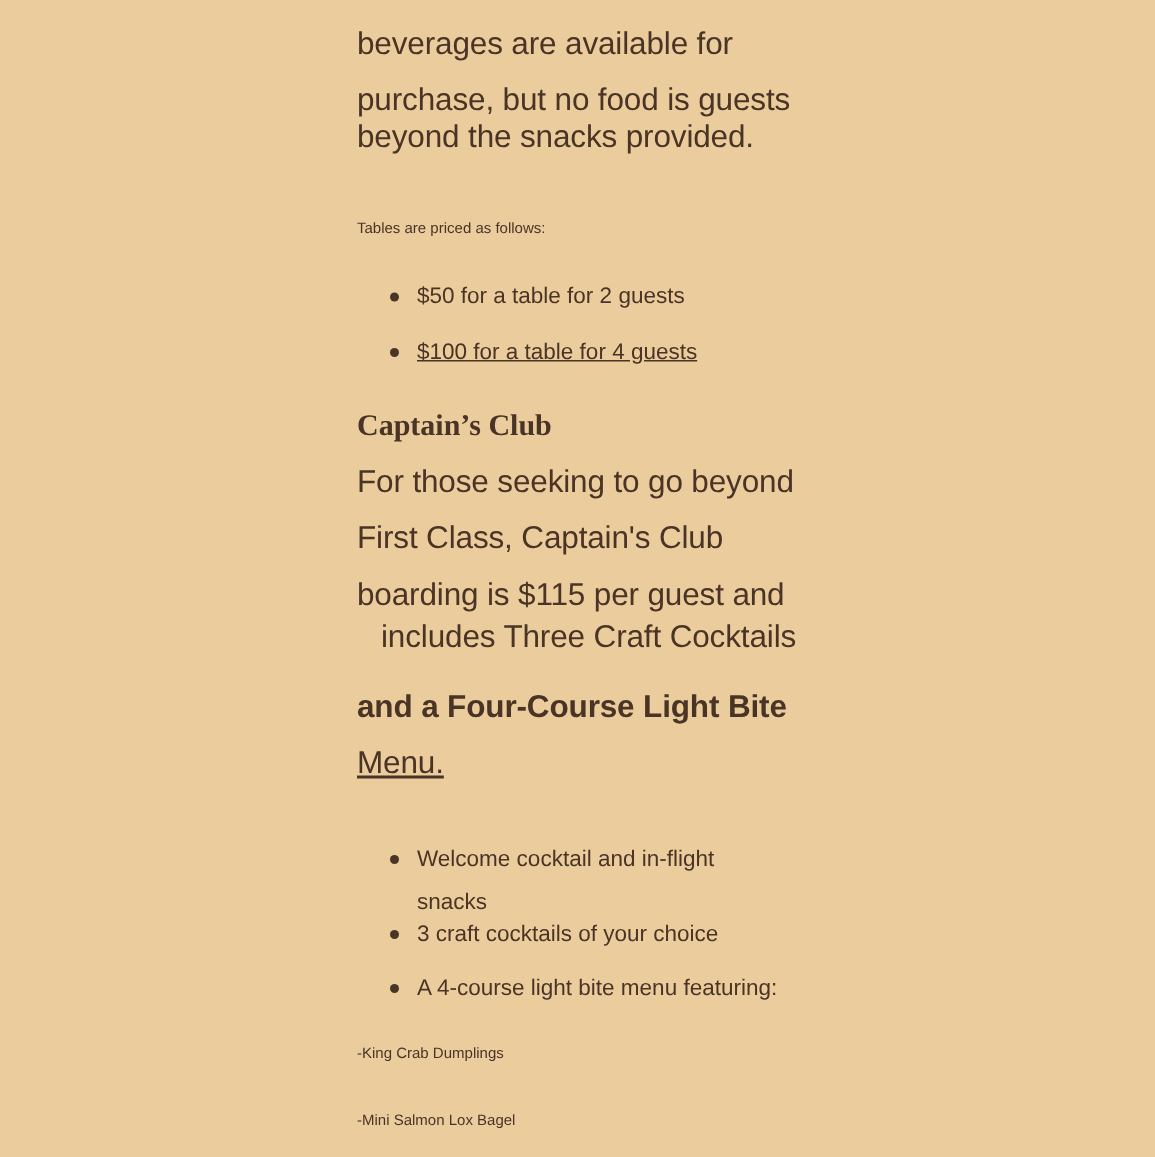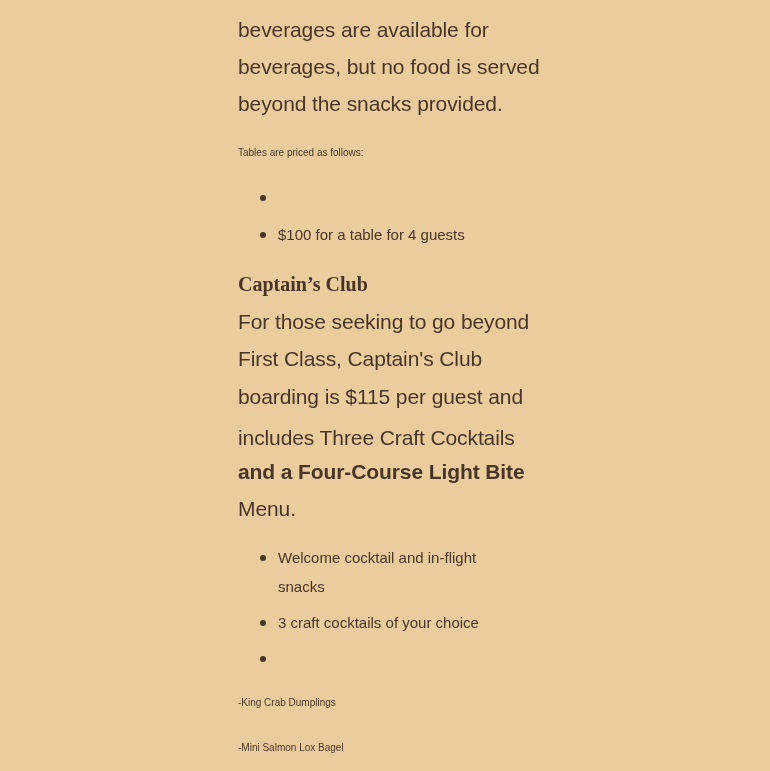--- a/index.html
+++ b/index.html
@@ -60,44 +60,44 @@
     }
   </style>
 </head>
 <body>
 
 <div class="content">
 
   <div style="position:absolute; top:0; left:0; width:300px;">
     <p class="lead" style="position:absolute; top:0; white-space:nowrap;">sweet treat. Additional</p>
     <p class="lead" style="position:absolute; top:37px; white-space:nowrap;">beverages are available for</p>
-    <p class="lead" style="position:absolute; top:74px; white-space:nowrap;">beverages, but no food is served</p>
-    <p class="lead" style="position:absolute; top:111px; white-space:nowrap;">beyond the snacks provided.</p>
+    <p class="lead" style="position:absolute; top:74px; white-space:nowrap;">purchase, but no food is guests</p>
+    <p class="lead" style="position:absolute; top:99px; white-space:nowrap;">beyond the snacks provided.</p>
   </div>
 
   <p class="small-p" style="position:absolute; top:168px; white-space:nowrap;">Tables are priced as follows:</p>
 
   <ul class="bullets" style="position:absolute; top:209px; left:0; width:300px;">
-    <li style="position:absolute; top:0; white-space:nowrap;"><span class="dot"></span></li>
-    <li style="position:absolute; top:37px; white-space:nowrap;"><span class="dot"></span><span>$100 for a table for 4 guests</span></li>
+    <li style="position:absolute; top:0; white-space:nowrap;"><span class="dot"></span><span>$50 for a table for 2 guests</span></li>
+    <li style="position:absolute; top:37px; white-space:nowrap;text-decoration:underline;"><span class="dot"></span><span>$100 for a table for 4 guests</span></li>
   </ul>
 
   <h3 class="club" style="position:absolute; top:296px; white-space:nowrap;font-family:Liberation Serif, serif;">Captain’s Club</h3>
 
   <div style="position:absolute; top:329px; left:0; width:300px;">
     <p class="lead" style="position:absolute; top:0; white-space:nowrap;">For those seeking to go beyond</p>
     <p class="lead" style="position:absolute; top:37.4px; white-space:nowrap;">First Class, Captain's Club</p>
     <p class="lead" style="position:absolute; top:74.8px; white-space:nowrap;">boarding is $115 per guest and</p>
-    <p class="lead" style="position:absolute; top:116px; white-space:nowrap;">includes Three Craft Cocktails</p>
+    <p class="lead" style="position:absolute; top:103px; white-space:nowrap;margin-left:16px;">includes Three Craft Cocktails</p>
     <p class="lead" style="position:absolute; top:149.6px; white-space:nowrap;font-weight:bold;">and a Four-Course Light Bite</p>
-    <p class="lead" style="position:absolute; top:187px; white-space:nowrap;">Menu.</p>
+    <p class="lead" style="position:absolute; top:187px; white-space:nowrap;text-decoration:underline;">Menu.</p>
   </div>
 
   <ul class="bullets" style="position:absolute; top:568px; left:0; width:300px;">
-    <li style="position:absolute; top:1px; width:215px;"><span class="dot"></span><span>Welcome cocktail and in-flight snacks</span></li>
+    <li style="position:absolute; top:16px; width:215px;"><span class="dot"></span><span>Welcome cocktail and in-flight snacks</span></li>
     <li style="position:absolute; top:66px; white-space:nowrap;"><span class="dot"></span><span>3 craft cocktails of your choice</span></li>
-    <li style="position:absolute; top:102px; white-space:nowrap;"><span class="dot"></span></li>
+    <li style="position:absolute; top:102px; white-space:nowrap;"><span class="dot"></span><span>A 4-course light bite menu featuring:</span></li>
   </ul>
 
   <p class="small-p" style="position:absolute; top:718px; white-space:nowrap;">-King Crab Dumplings</p>
   <p class="small-p" style="position:absolute; top:763px; white-space:nowrap;">-Mini Salmon Lox Bagel</p>
 
 </div>
 
 </body></html>

